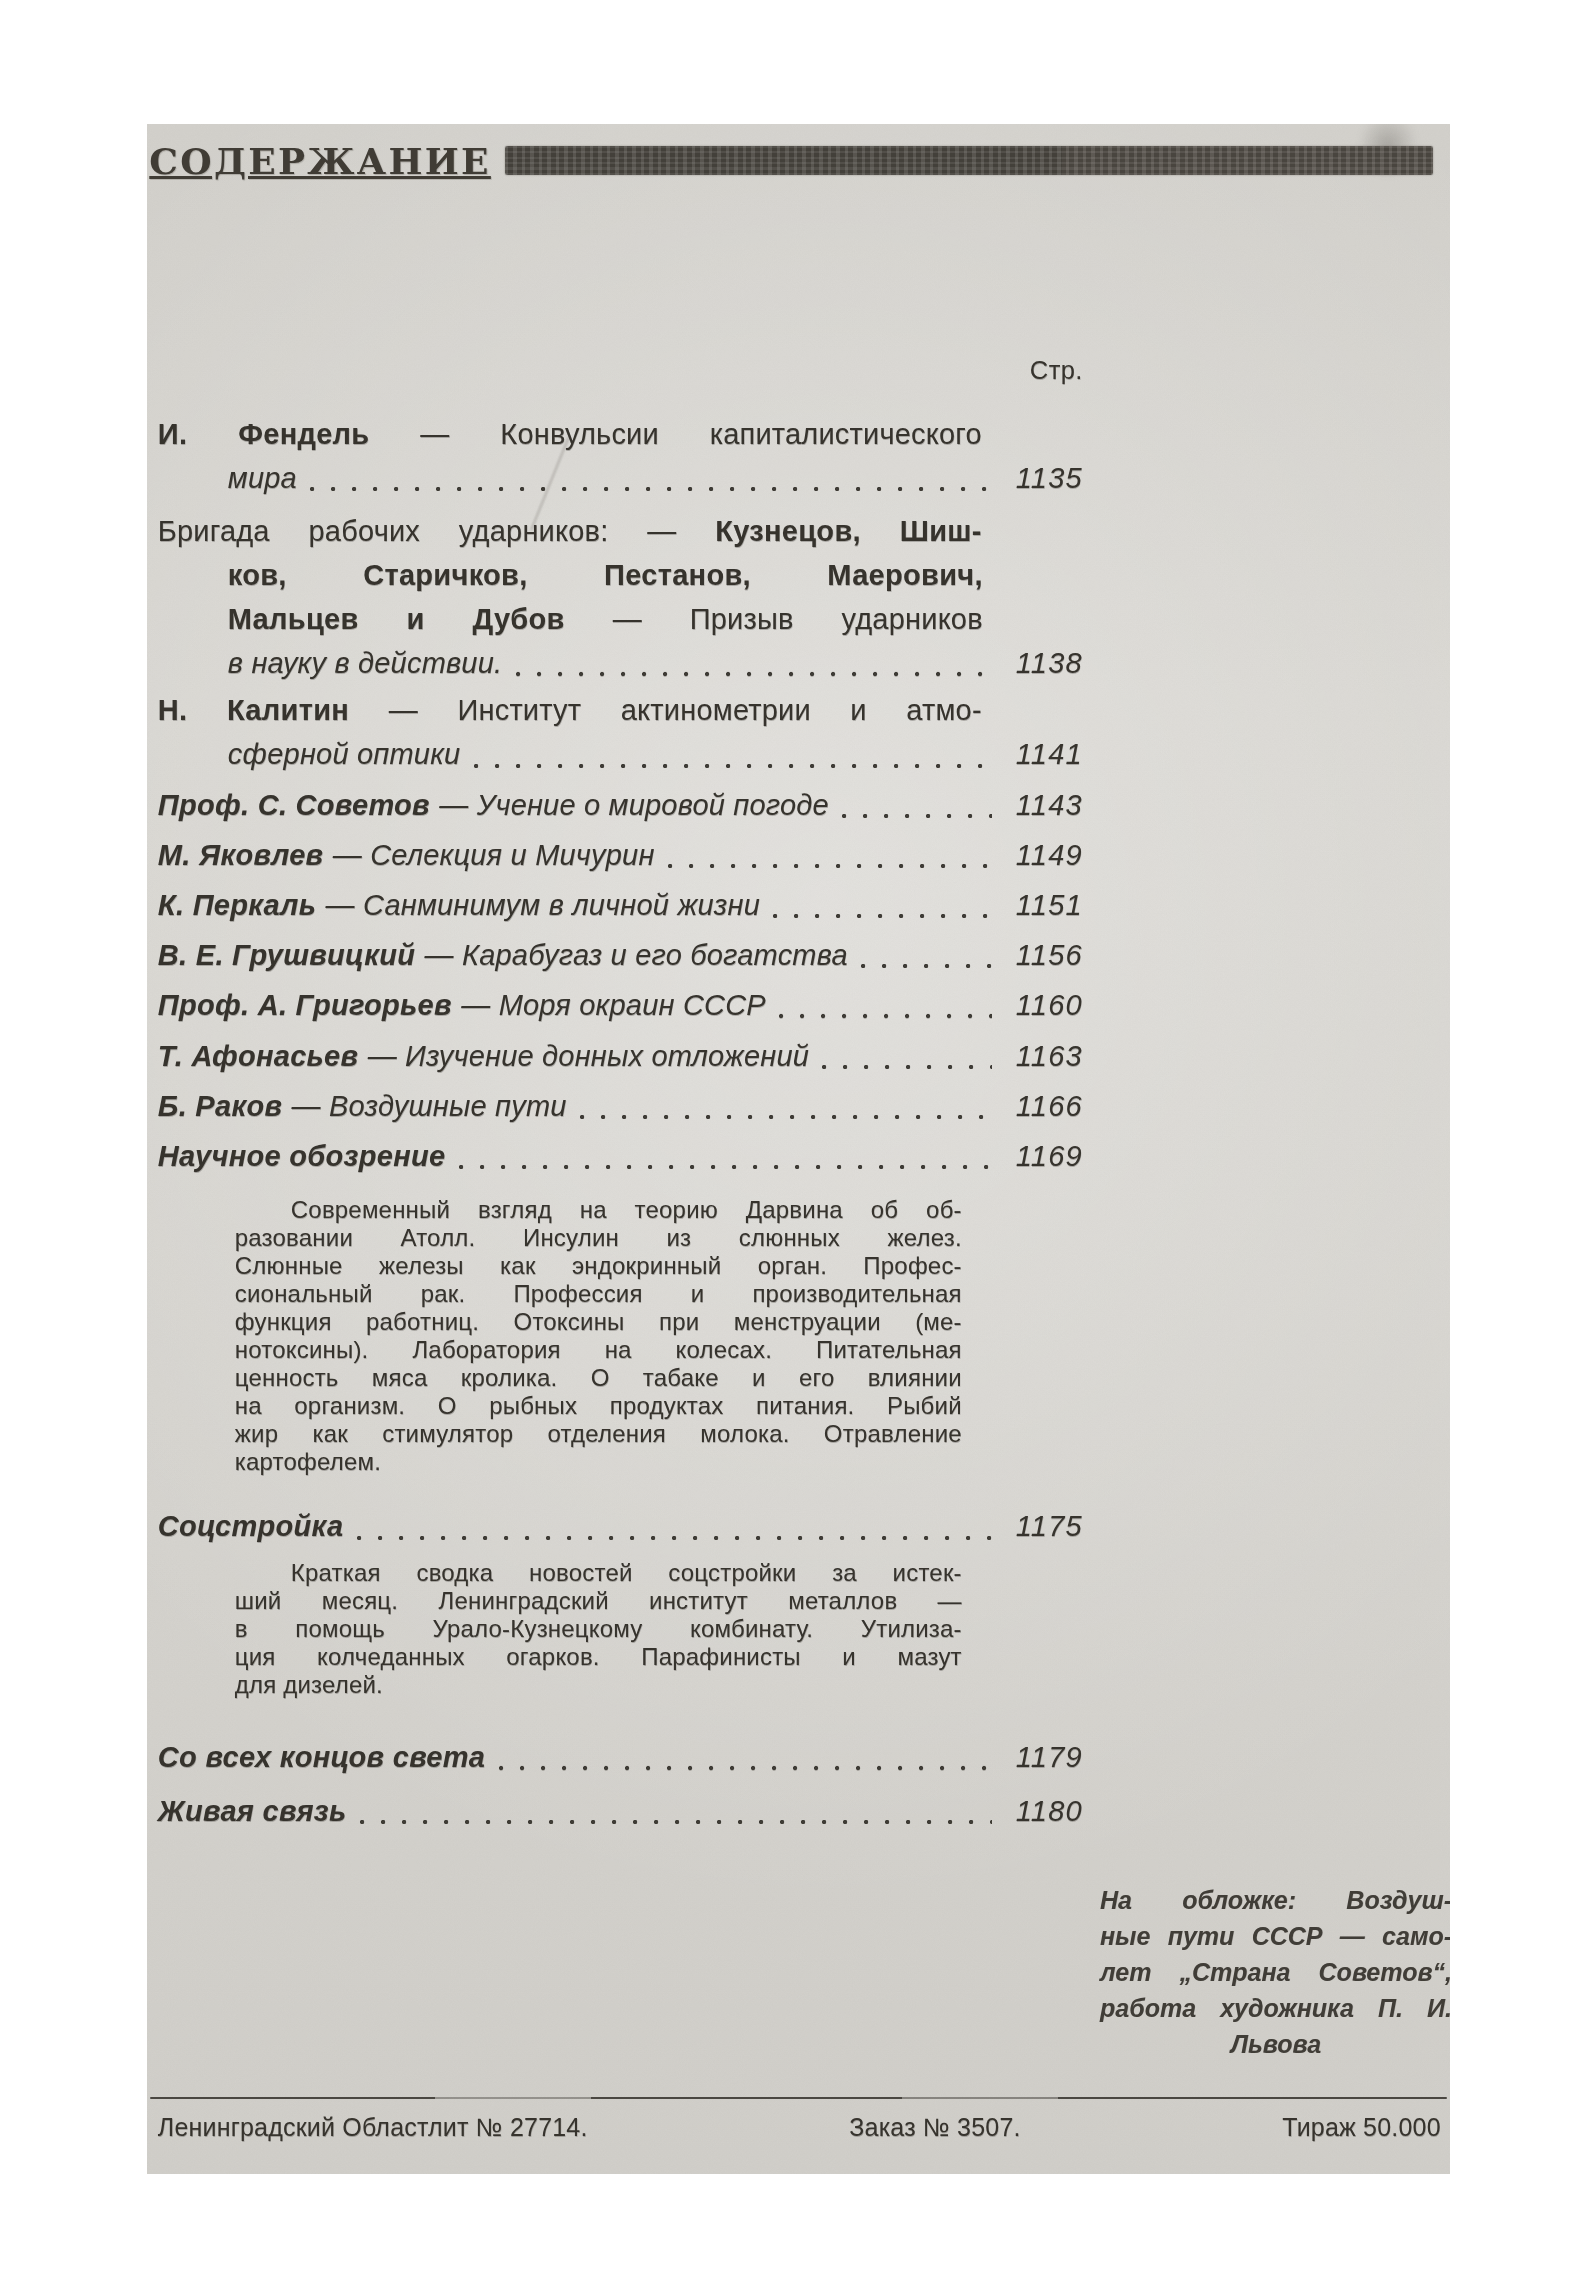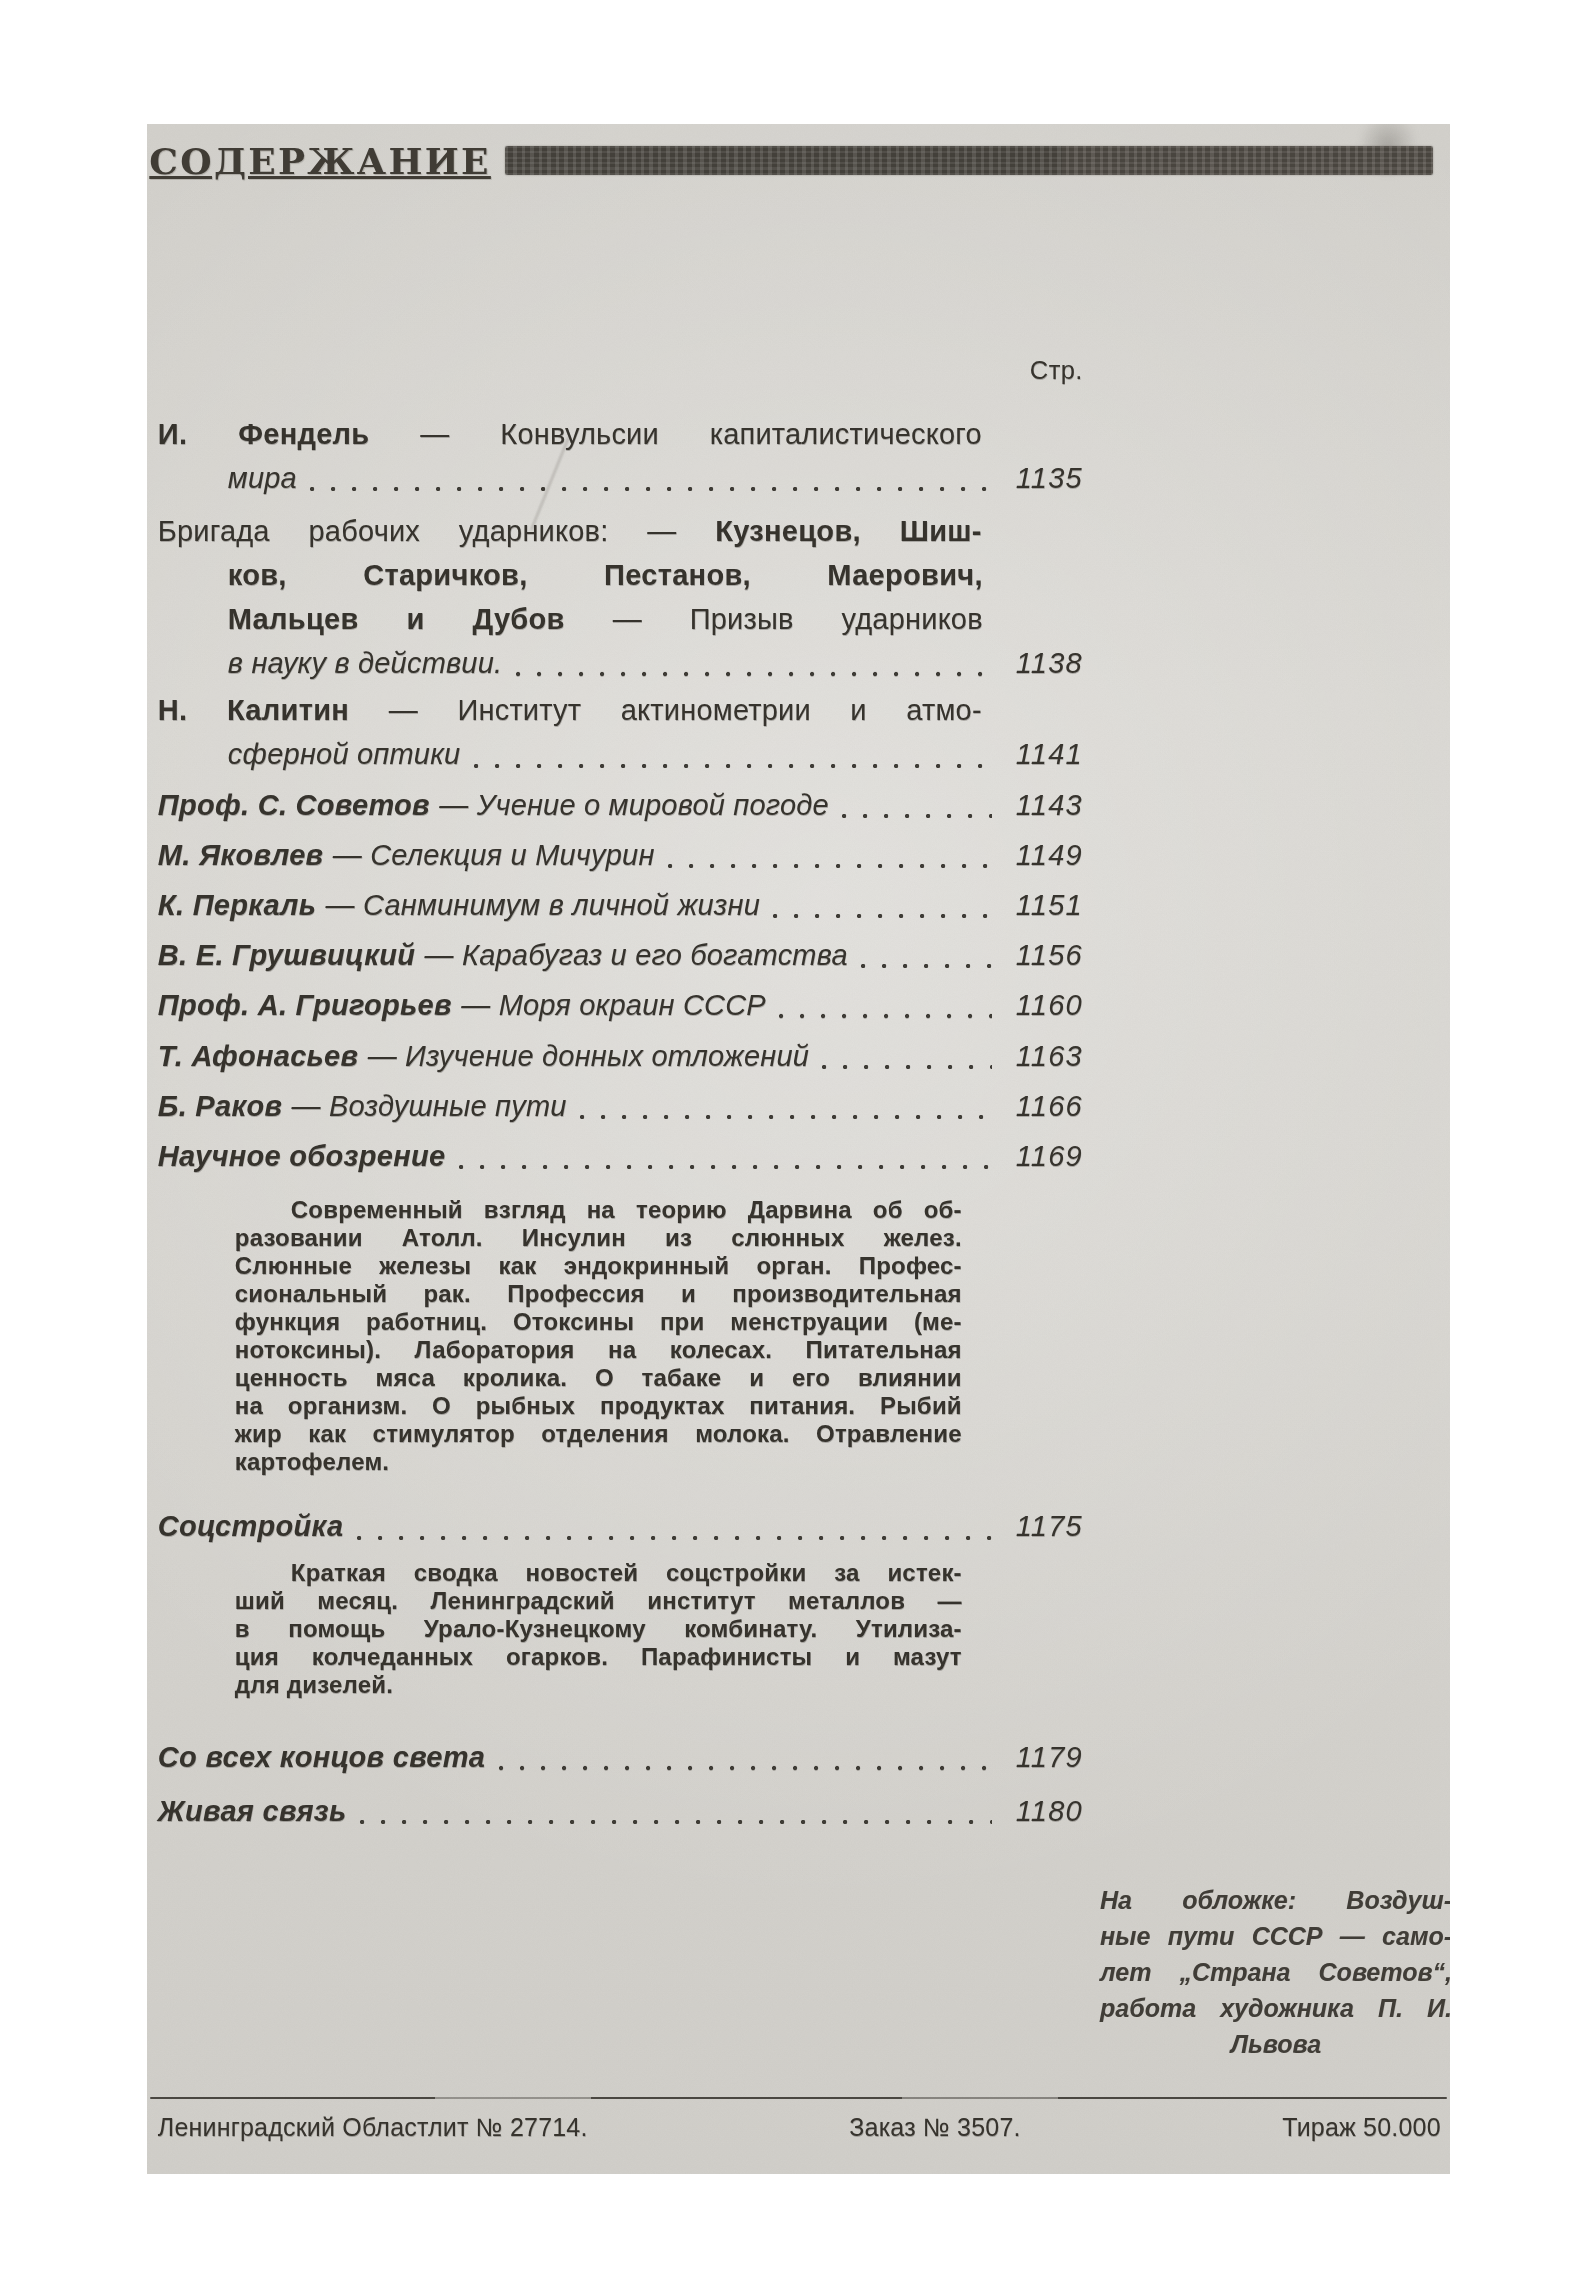--- a/index.html
+++ b/index.html
@@ -55,21 +55,21 @@
   .row .t{margin-left:9.3px;}
   .leader{flex:1;align-self:flex-end;height:6.2px;margin:0 14px 7.7px 12.4px;
     background-image:radial-gradient(circle at 3.1px 3.1px, rgba(54,51,45,.95) 1.9px, rgba(54,51,45,0) 2.5px);
     background-size:21px 6.2px;background-repeat:repeat-x;background-position:left bottom;}
   .pg{min-width:77px;text-align:right;letter-spacing:1.2px;font-weight:400;}
 
   
   .para{width:727px;margin-left:77px;font-size:24px;line-height:28px;letter-spacing:0.2px;}
   .para1{margin-top:18.6px;margin-bottom:28px;}
   .para2{margin-top:10.8px;margin-bottom:36px;}
-  .pl{text-align:justify;text-align-last:justify;white-space:nowrap;font-weight:bold;}
+  .pl{text-align:justify;text-align-last:justify;white-space:nowrap;}
   .pl.first{padding-left:56px;width:671px;}
   .pl.last{text-align:left;text-align-last:left;}
 
   
   .cover-note{position:absolute;top:1758px;left:953px;width:352px;
     font-style:italic;font-weight:700;font-size:25px;line-height:36px;color:#403d37;
     text-shadow:0.4px 0.4px 0.5px rgba(64,61,55,.25);}
   .nl{text-align:justify;text-align-last:justify;white-space:nowrap;}
   .nl.center{text-align:center;text-align-last:center;}
 

